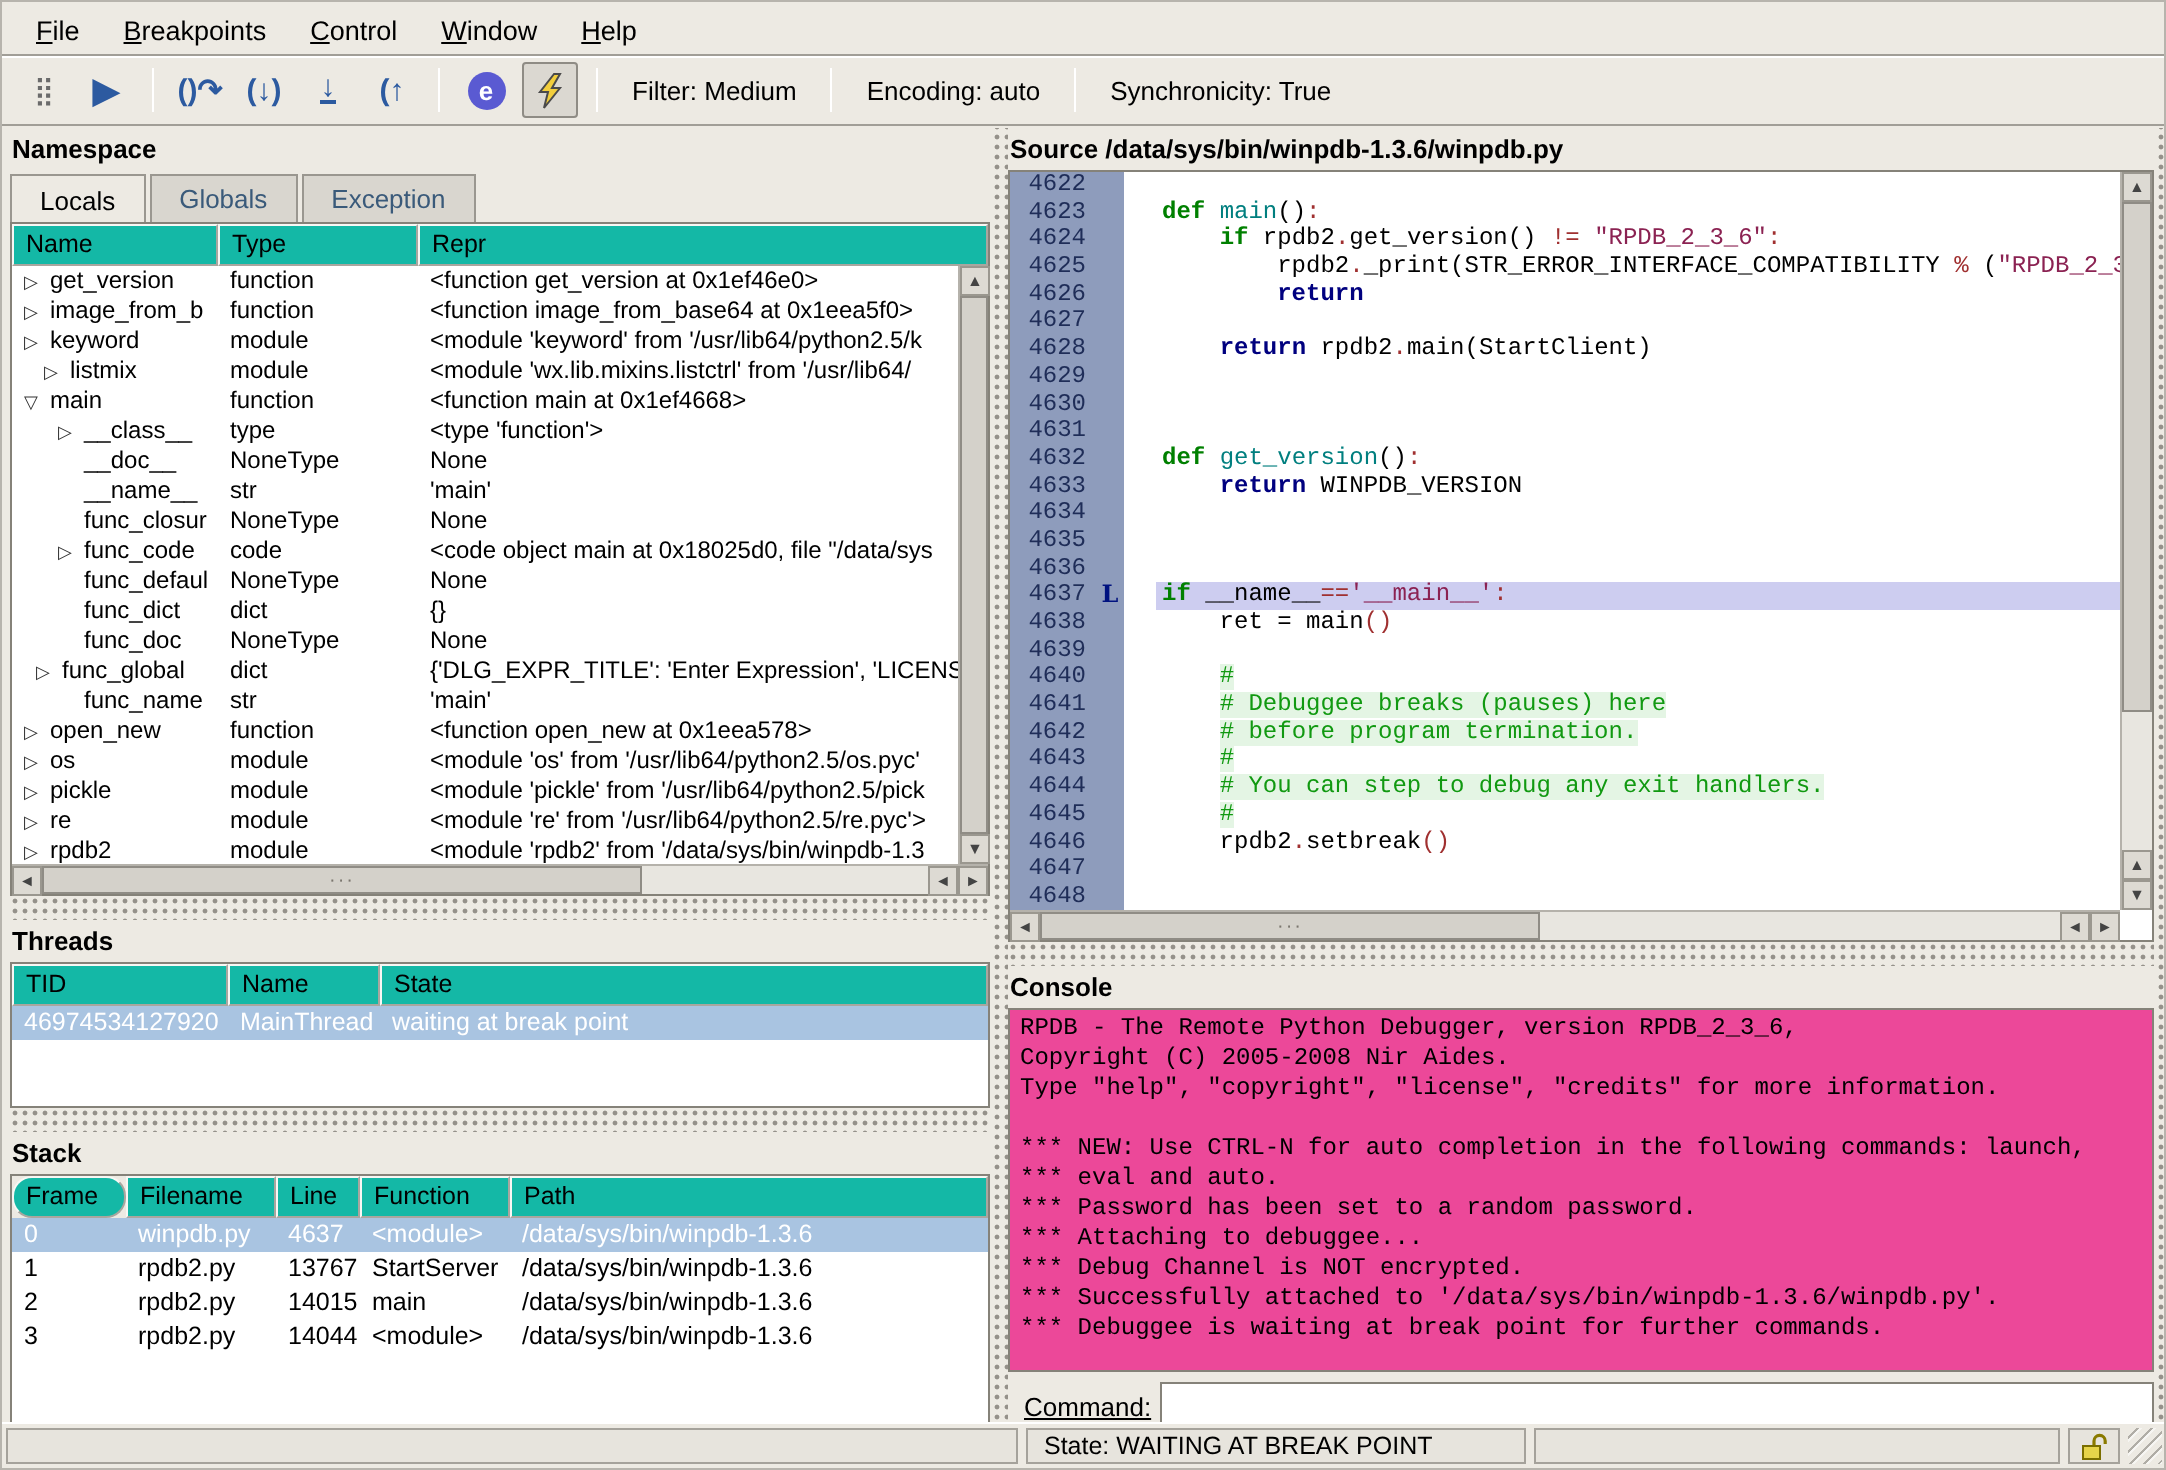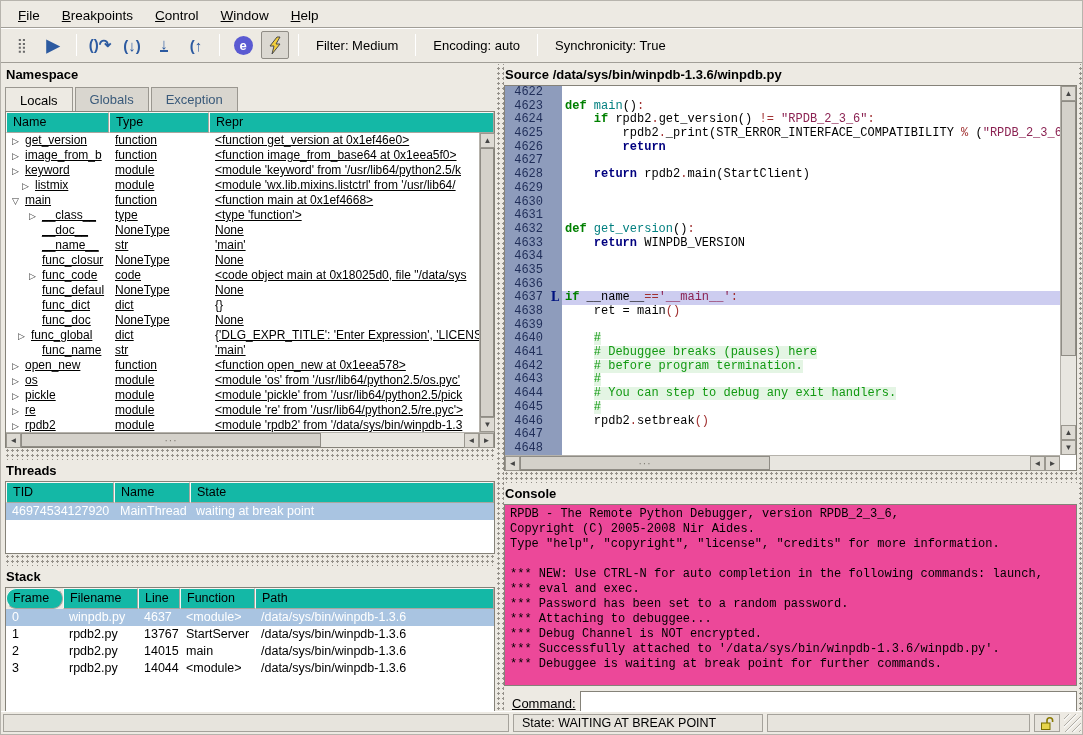--- a/index.html
+++ b/index.html
@@ -45,21 +45,21 @@
   .thead { display:flex; height:21px; background:#EDEAE3; }
   .hcell { background:#14b8a6; border:1px solid #A9A69F; border-left-color:#F8F7F4; border-top-color:#F8F7F4; font-size:12.5px; padding:2px 0 0 6px; overflow:hidden; white-space:nowrap; }
   .t-row { display:flex; height:15px; font-size:12px; line-height:14px; white-space:nowrap; }
   .cell { overflow:hidden; white-space:nowrap; padding-left:6px; }
   .t-row.sel { background:#A9C4E1; color:#fff; }
   .tri { display:inline-block; width:13px; font-size:9px; color:#333; text-align:left; }
 
   
   .c-name{width:103px;} .c-type{width:100px;} .c-repr{flex:1;}
   #ns-table { height:337px; }
-  #ns-body { height:300px; overflow:hidden; margin-right:15px;text-decoration:underline; }
+  #ns-body { height:300px; overflow:hidden; margin-right:15px; }
 
   
   .c-tid{width:108px;} .c-tname{width:76px;} .c-tstate{flex:1;}
   #th-table { height:73px; }
   .t-row17 { height:17px; line-height:16px; font-size:12.5px; }
 
   
   .c-frame{width:57px;border-radius:10px;} .c-file{width:75px;} .c-line{width:42px;} .c-func{width:75px;} .c-path{flex:1;}
   #st-table { height:129px; }
 
@@ -70,21 +70,21 @@
   .sb-thumb { background:#D4D1CA; border:1px solid #8f8c85; }
   .sb-thumb.grip { display:flex; align-items:center; justify-content:center; color:#7a766e; font-size:10px; letter-spacing:1px; }
   .sb-track { flex:1; }
 
   
   #src-box { position:relative; height:386px; background:#fff; border:1px solid #858279; }
   #src-lines { position:absolute; top:0; left:0; right:16px; bottom:15px; overflow:hidden; font-family:"Liberation Mono", monospace; font-size:12px; }
   .code-line { display:flex; height:13.7px; line-height:13.6px; white-space:pre; }
   .ln { width:43px; flex:none; text-align:right; padding-right:5px; background:#8E9CBC; color:#1F2D58; }
   .lmk { width:14px; flex:none; background:#8E9CBC; color:#00127F; font-weight:bold; font-family:"DejaVu Serif", serif; text-align:center; }
-  .codeseg { flex:1; overflow:hidden; padding-left:3px; }
+  .codeseg { flex:1; overflow:hidden; padding-left:3px;margin-left:16px; }
   .code-line.cur .codeseg { background:#CDCDF0; }
   .s-kw{color:#008000;font-weight:bold;} .s-fn{color:#007F7F;} .s-ret{color:#00007F;font-weight:bold;}
   .s-str{color:#8B2252;} .s-pun{color:#A03030;} .s-plain{color:#000;}
   .s-com{color:#119911; background:#E4F5E4;}
 
   
   #con-box { height:182px; background:#ec4899; border:1px solid #858279; padding:2px 5px; overflow:hidden; }
   .con-line { font-family:"Liberation Mono", monospace; font-size:12px; height:15px; line-height:15px; white-space:pre; overflow:hidden; }
 
   
@@ -400,21 +400,21 @@
 
       <div class="sash-h"></div>
 
       <div class="pane-title">Console</div>
       <div id="con-box">
           <div class="con-line">RPDB - The Remote Python Debugger, version RPDB_2_3_6,</div>
           <div class="con-line">Copyright (C) 2005-2008 Nir Aides.</div>
           <div class="con-line">Type "help", "copyright", "license", "credits" for more information.</div>
           <div class="con-line">&nbsp;</div>
           <div class="con-line">*** NEW: Use CTRL-N for auto completion in the following commands: launch,</div>
-          <div class="con-line">*** eval and exec.</div>
+          <div class="con-line">*** eval and auto.</div>
           <div class="con-line">*** Password has been set to a random password.</div>
           <div class="con-line">*** Attaching to debuggee...</div>
           <div class="con-line">*** Debug Channel is NOT encrypted.</div>
           <div class="con-line">*** Successfully attached to '/data/sys/bin/winpdb-1.3.6/winpdb.py'.</div>
           <div class="con-line">*** Debuggee is waiting at break point for further commands.</div>
         </div>
 
       <div id="cmd-row">
         <span id="cmd-label">Command:</span>
         <input id="cmd-input" type="text" value="" style="">

